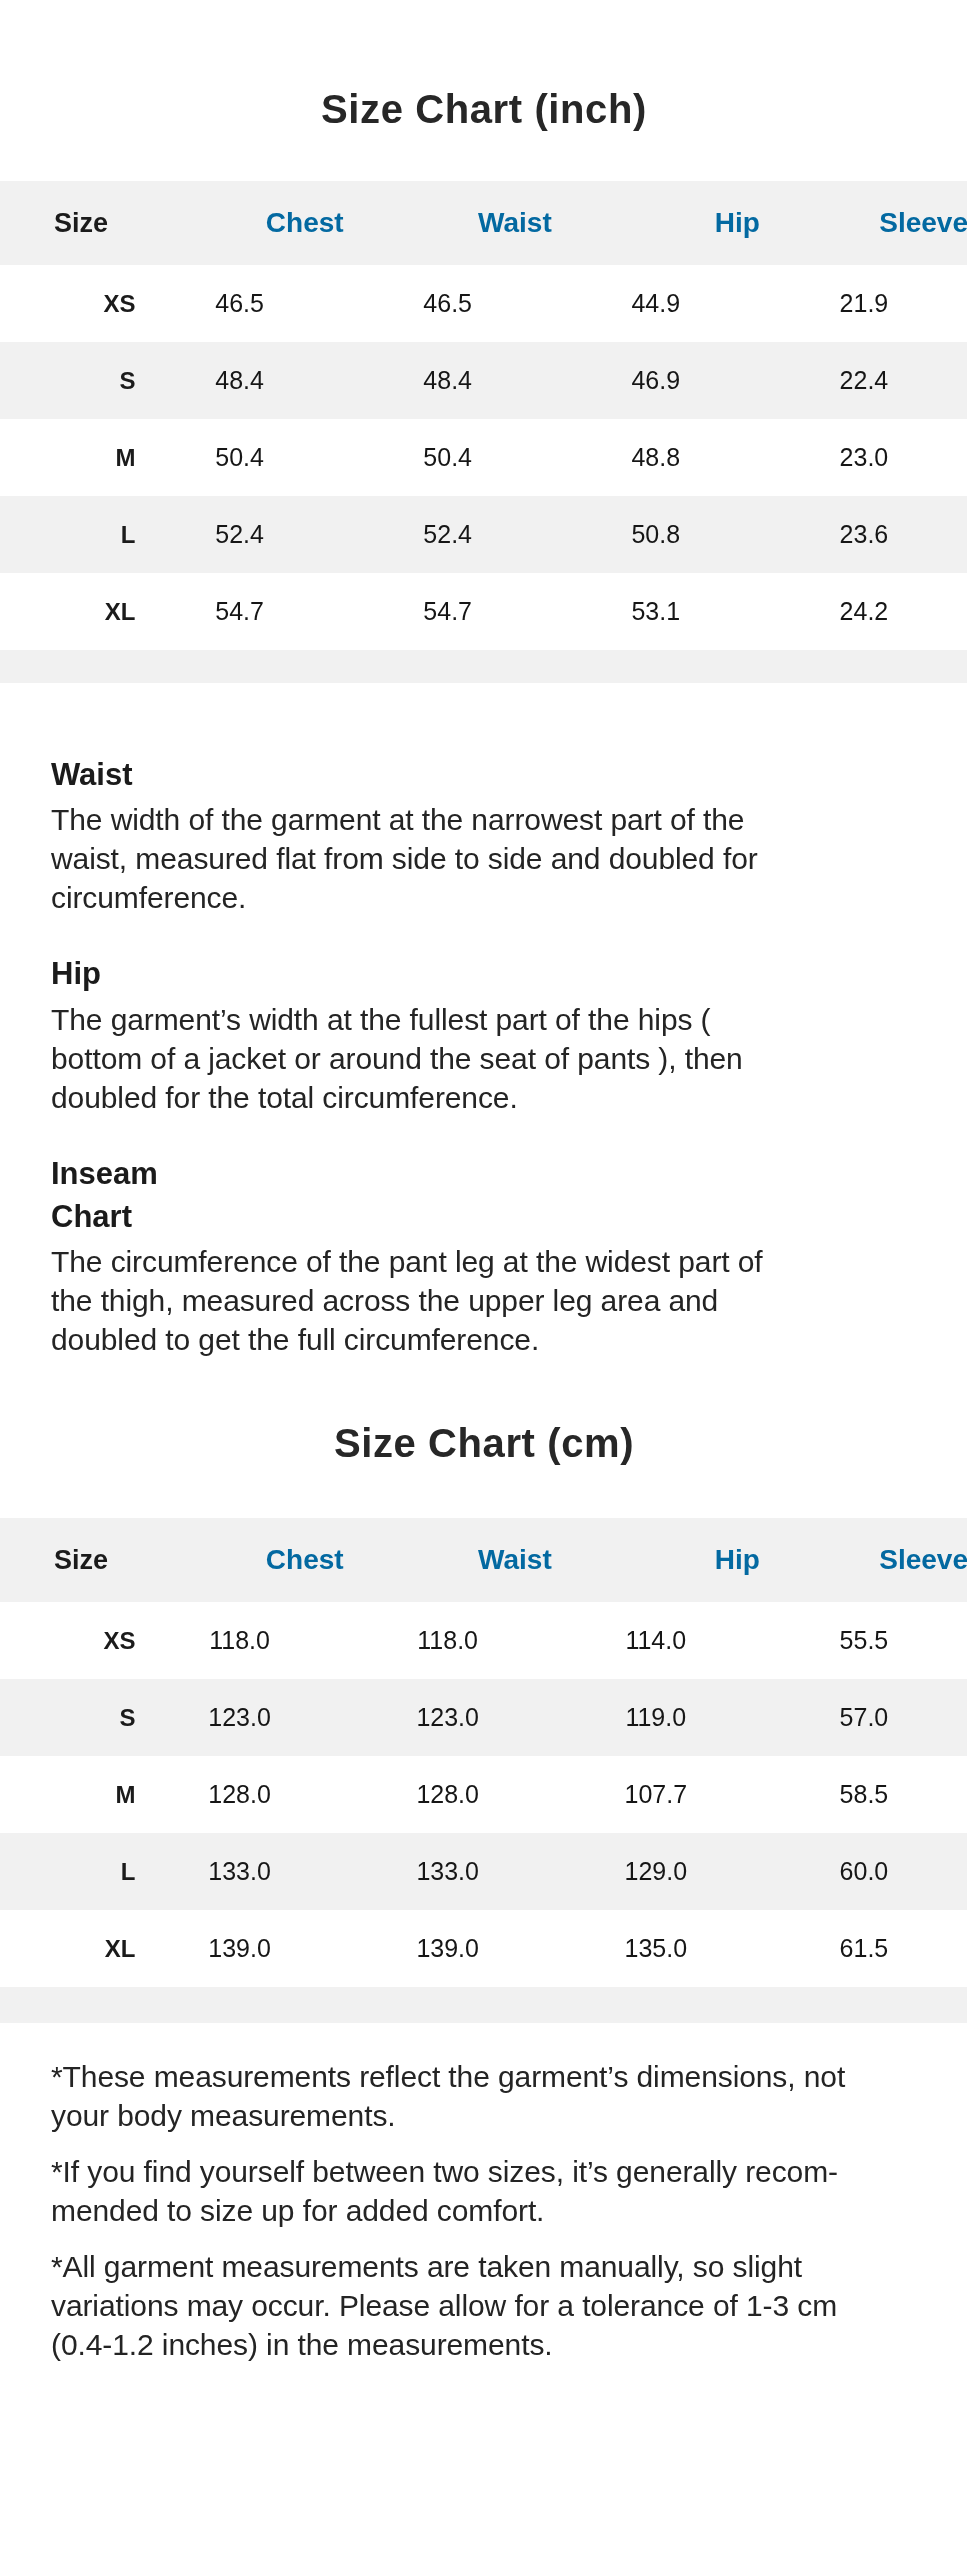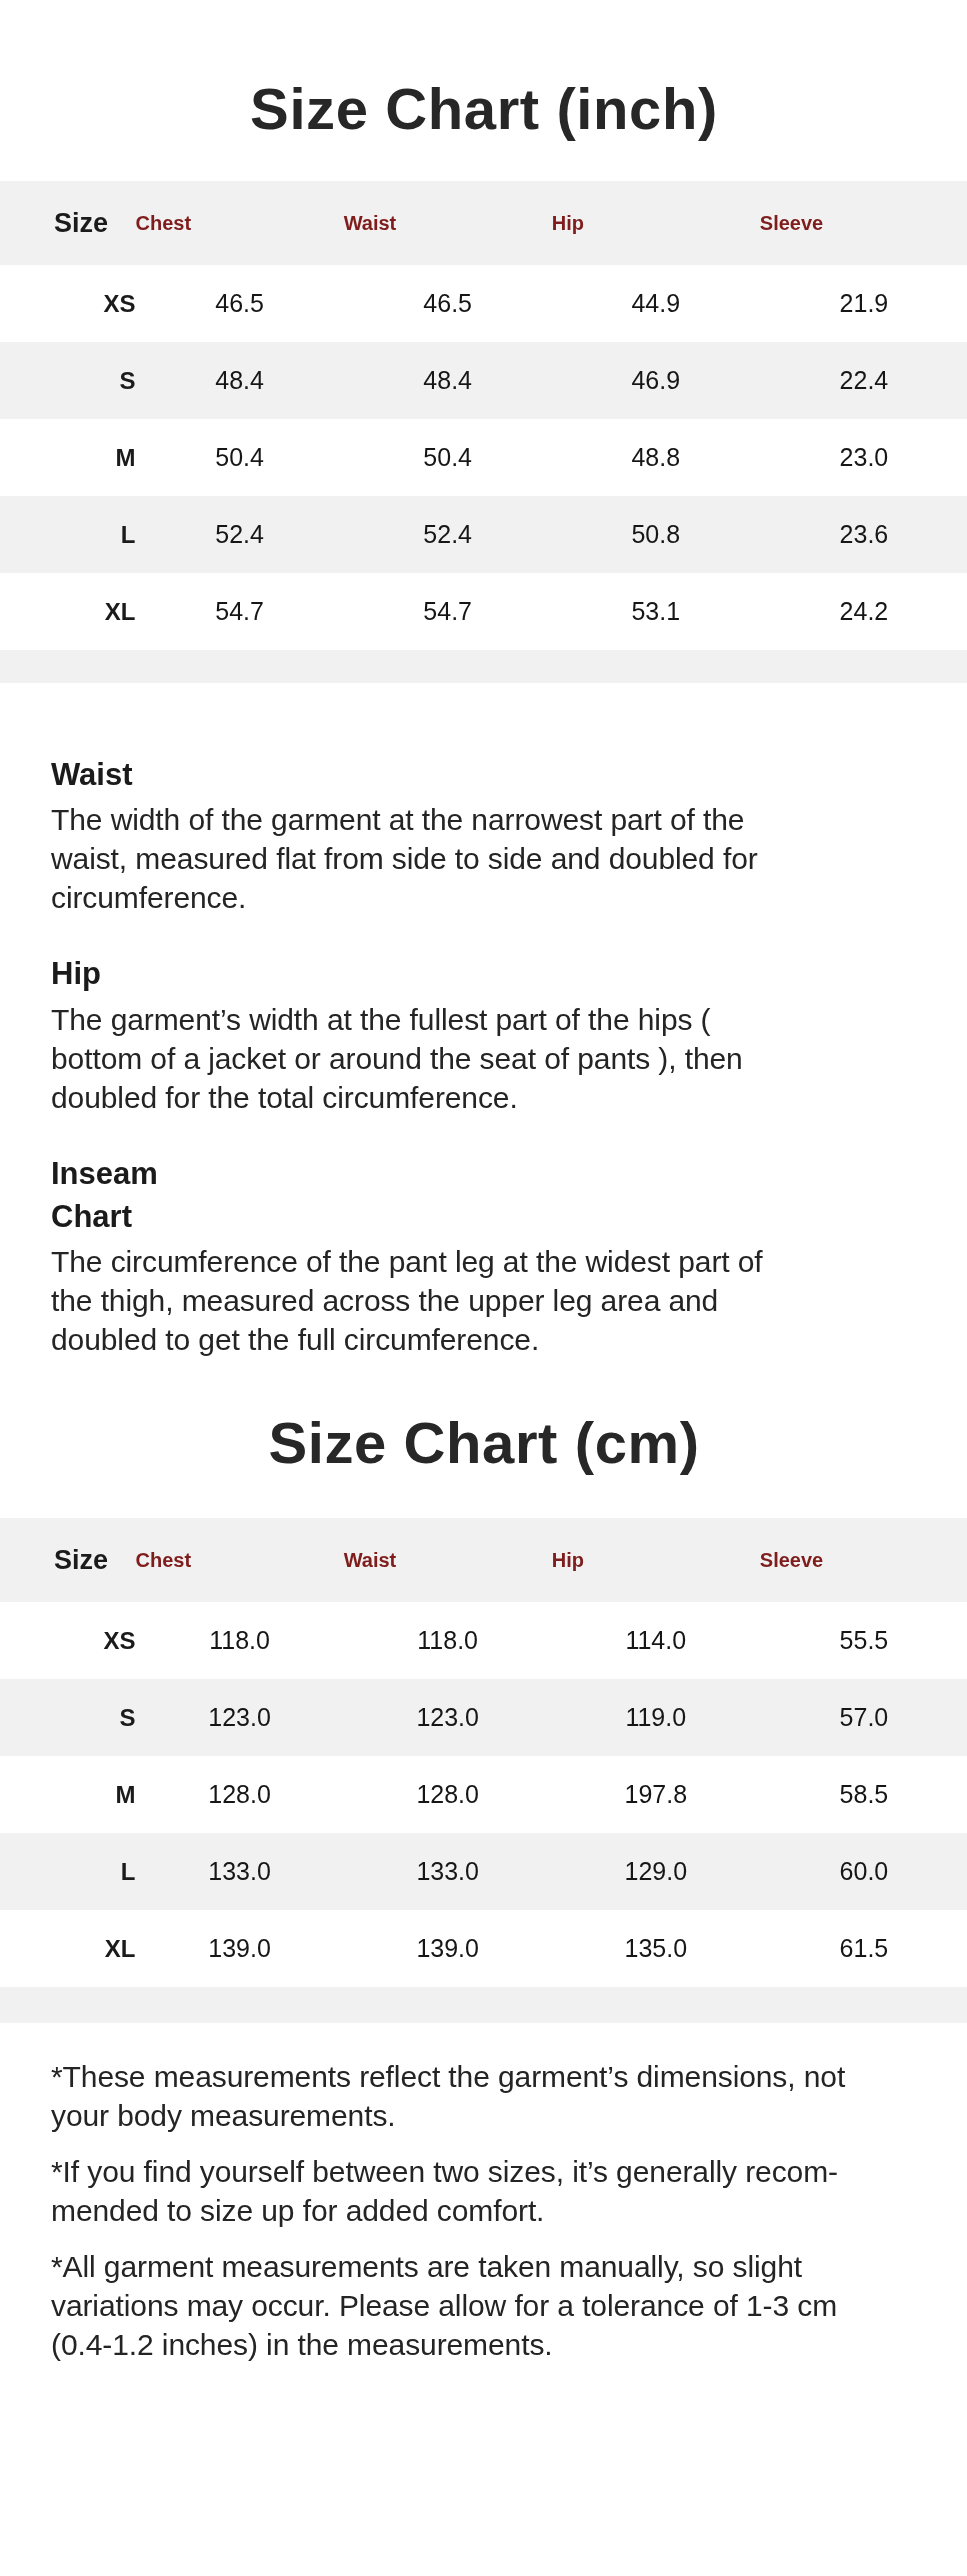--- a/index.html
+++ b/index.html
@@ -11,21 +11,21 @@
     color: #1f1f1f;
   }
   body {
     width: 968px;
     min-height: 2576px;
   }
 
   
   .chart-title {
     text-align: center;
-    font-size: 58px;
+    font-size: 40px;
     line-height: 60px;
     font-weight: 700;
     letter-spacing: 0.6px;
     color: #272727;
   }
   #inch-title { margin: 79px 0 42px 0; }
   #cm-title   { margin: 54px 0 45px 0; }
 
   
   table.size-table {
@@ -44,24 +44,24 @@
 
   th.col-size {
     text-align: left;
     padding-left: 54px;
     font-size: 27px;
     font-weight: 700;
     color: #1b1b1b;
     margin-left: 28px;
   }
   th.col-measure {
-    text-align: left;
-    font-size: 20px;
-    font-weight: 700;
-    color: #7f1d1d;
+    text-align: right;
+    font-size: 28px;
+    font-weight: 700;
+    color: #0369a1;
   }
   td.size-cell {
     text-align: right;
     padding-left: 54px;
     font-size: 24px;
     font-weight: 700;
     color: #1b1b1b;
   }
   td.value-cell {
     text-align: center;
@@ -235,21 +235,21 @@
         <td class="size-cell">S</td>
         <td class="value-cell">123.0</td>
         <td class="value-cell">123.0</td>
         <td class="value-cell">119.0</td>
         <td class="value-cell">57.0</td>
       </tr>
       <tr>
         <td class="size-cell">M</td>
         <td class="value-cell">128.0</td>
         <td class="value-cell">128.0</td>
-        <td class="value-cell">197.8</td>
+        <td class="value-cell">107.7</td>
         <td class="value-cell">58.5</td>
       </tr>
       <tr>
         <td class="size-cell">L</td>
         <td class="value-cell">133.0</td>
         <td class="value-cell">133.0</td>
         <td class="value-cell">129.0</td>
         <td class="value-cell">60.0</td>
       </tr>
       <tr>

